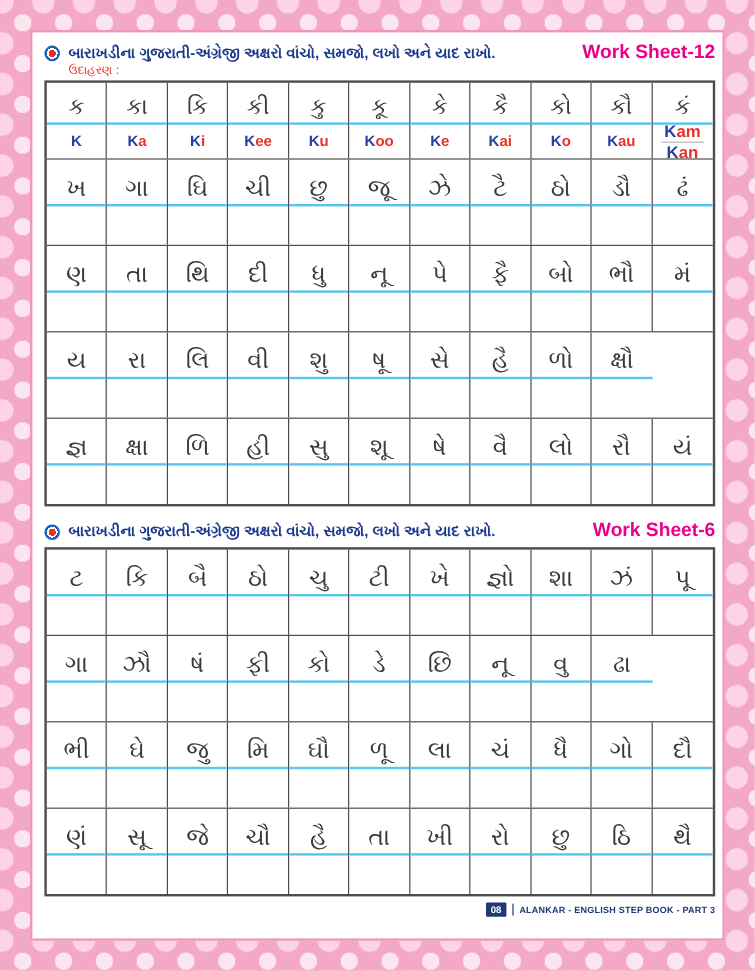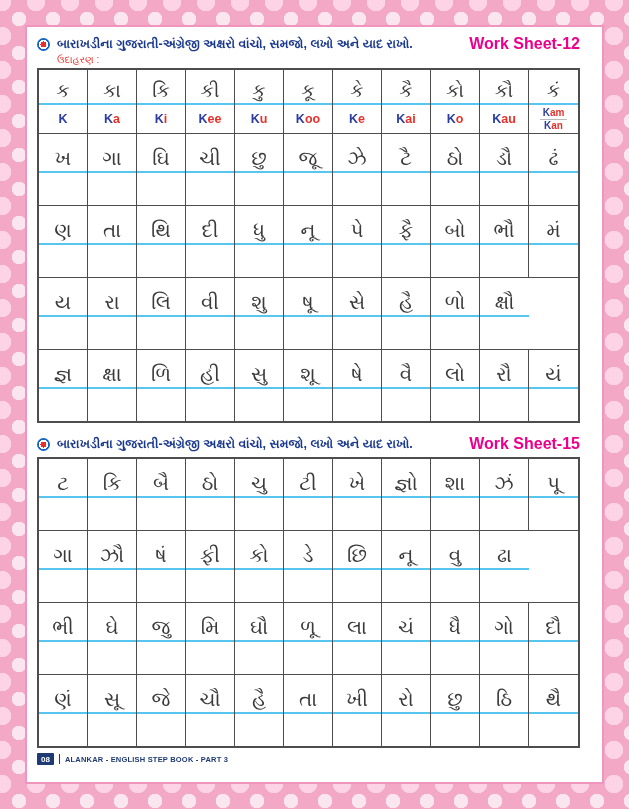--- a/index.html
+++ b/index.html
@@ -11,21 +11,21 @@
     background-color: var(--border_pink_bg, #f3a9c6);
     background-image:
       radial-gradient(circle, rgba(255,255,255,.70) 0 7px, rgba(255,255,255,0) 7.5px),
       radial-gradient(circle, rgba(255,219,234,.85) 0 9px, rgba(255,219,234,0) 9.5px);
     background-size: 34px 34px, 34px 34px;
     background-position: 2px 2px, 19px 19px;
   }
   .panel {
     position:absolute; left:25px; top:25px; right:25px; bottom:25px;
     background:#fff; border:2px solid var(--panel_border_pink,#f095bd);
-    padding:6px 20px 4px 8px;
+    padding:6px 4px 4px 8px;
   }
 
   .ws-header { display:flex; align-items:center; margin:2px 2px 0 2px; }
   .bullet {
     width:13px; height:13px; border-radius:50%; flex:0 0 13px; margin-right:7px;
     background: radial-gradient(circle, #e8312a 0 3px, #ffffff 3px 4.5px, #1565c0 4.5px 7px);
   }
   .instruction { flex:1; color:var(--heading_blue,#1c3a8d); font-weight:bold; font-size:12.5px; }
   .ws-label { color:var(--worksheet_magenta,#ec008c); font-weight:bold; font-size:16px; white-space:nowrap; margin-left:8px; }
 
@@ -44,27 +44,27 @@
   .row.example .g { height:33px; font-size:19px; }
   .row.practice .g { height:37px; }
   .rule { height:2px; background:var(--line_cyan,#56c5f0); }
   .blank { height:32px; }
   .en {
     height:28px; display:flex; align-items:center; justify-content:center;
     font-weight:bold; font-size:12.5px;
   }
   .en .b { color:var(--english_blue,#2b3d9e); }
   .en .s { color:var(--english_red,#e8312a); }
-  .en.stk { flex-direction:column; font-size:10px; line-height:1.15; }
+  .en.stk { flex-direction:column; font-size:14px; line-height:1.15; }
   .en.stk .stline.first { border-bottom:1px solid #b9b9b9; padding:0 3px; }
 
   .section-gap { height:10px; }
   .ws2-gap { height:4px; }
 
-  .footer { display:flex; align-items:center; margin:5px 2px 0 2px; }
+  .footer { display:flex; align-items:center; margin:5px 2px 0 2px;justify-content:flex-end; }
   .pageno {
     background:var(--footer_navy,#1e3a72); color:#fff; font-weight:bold; font-size:8px;
     padding:1.5px 4px; border-radius:1px;
   }
   .footer-sep { width:1px; height:10px; background:var(--footer_navy,#1e3a72); margin:0 5px; }
   .booktitle { color:var(--footer_navy,#1e3a72); font-weight:bold; font-size:7.5px; letter-spacing:.2px; }
 </style>
 </head>
 <body>
 
@@ -391,21 +391,21 @@
             <div class="blank"></div>
           </div>
         </div>
       </div>
 
     <div class="section-gap"></div>
 
     <div class="ws-header">
       <span class="bullet"></span>
       <span class="instruction">બારાખડીના ગુજરાતી-અંગ્રેજી અક્ષરો વાંચો, સમજો, લખો અને યાદ રાખો.</span>
-      <span class="ws-label">Work Sheet-15</span>
+      <span class="ws-label">Work Sheet-6</span>
     </div>
     <div class="ws2-gap"></div>
 
     <div class="grid" id="grid13">
         <div class="row practice">
           <div class="cell">
             <div class="g">ટ</div>
             <div class="rule"></div>
             <div class="blank"></div>
           </div>

